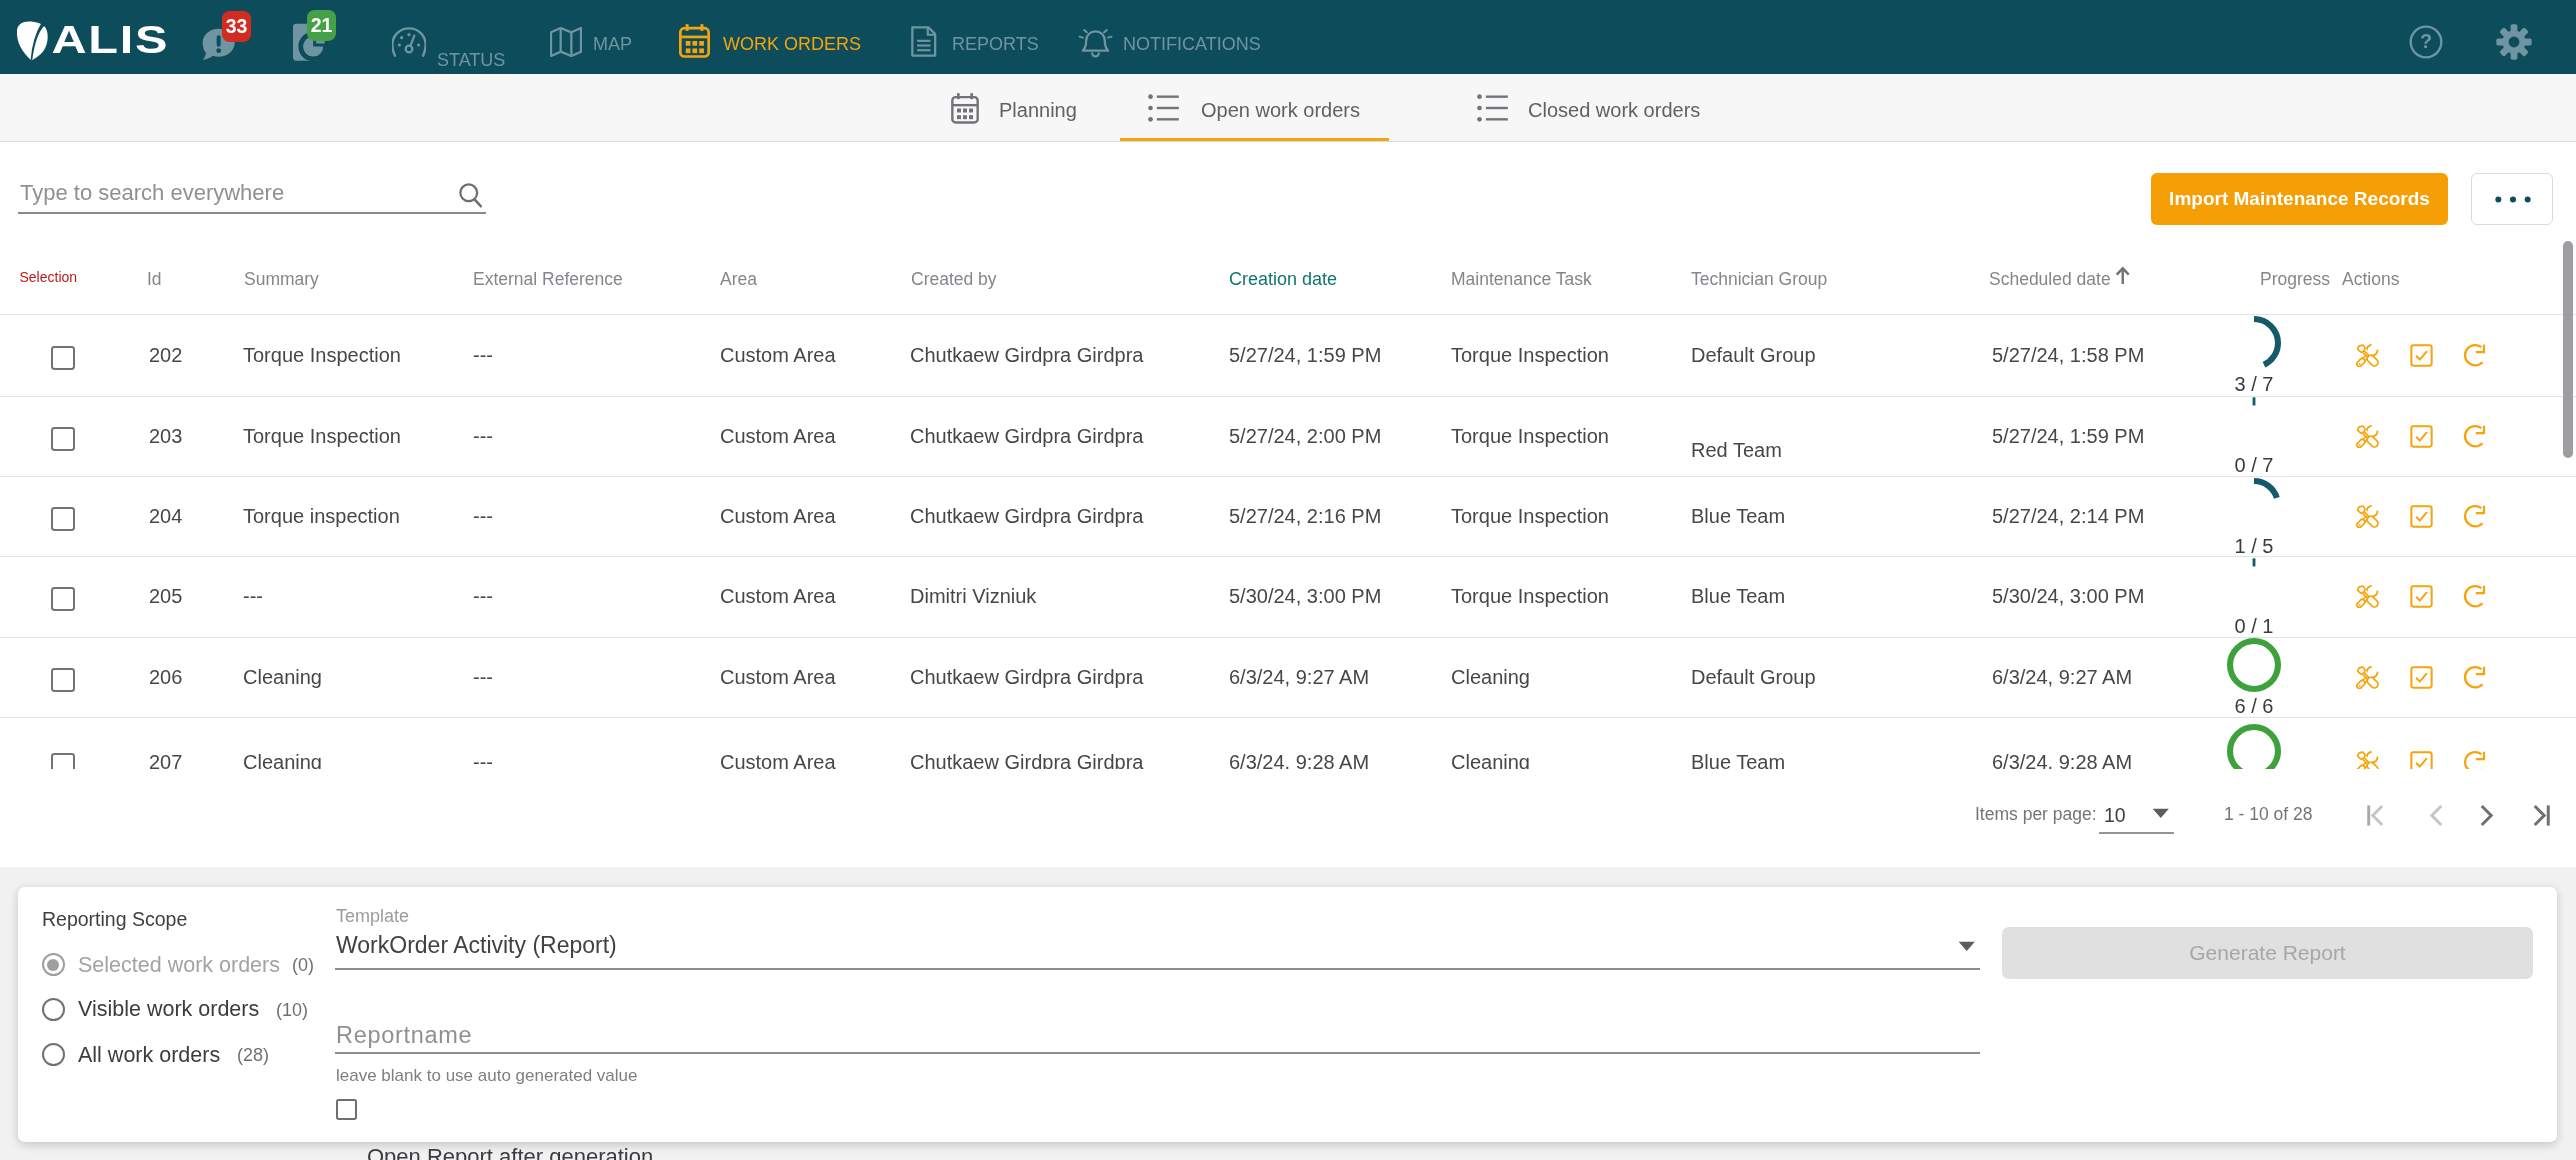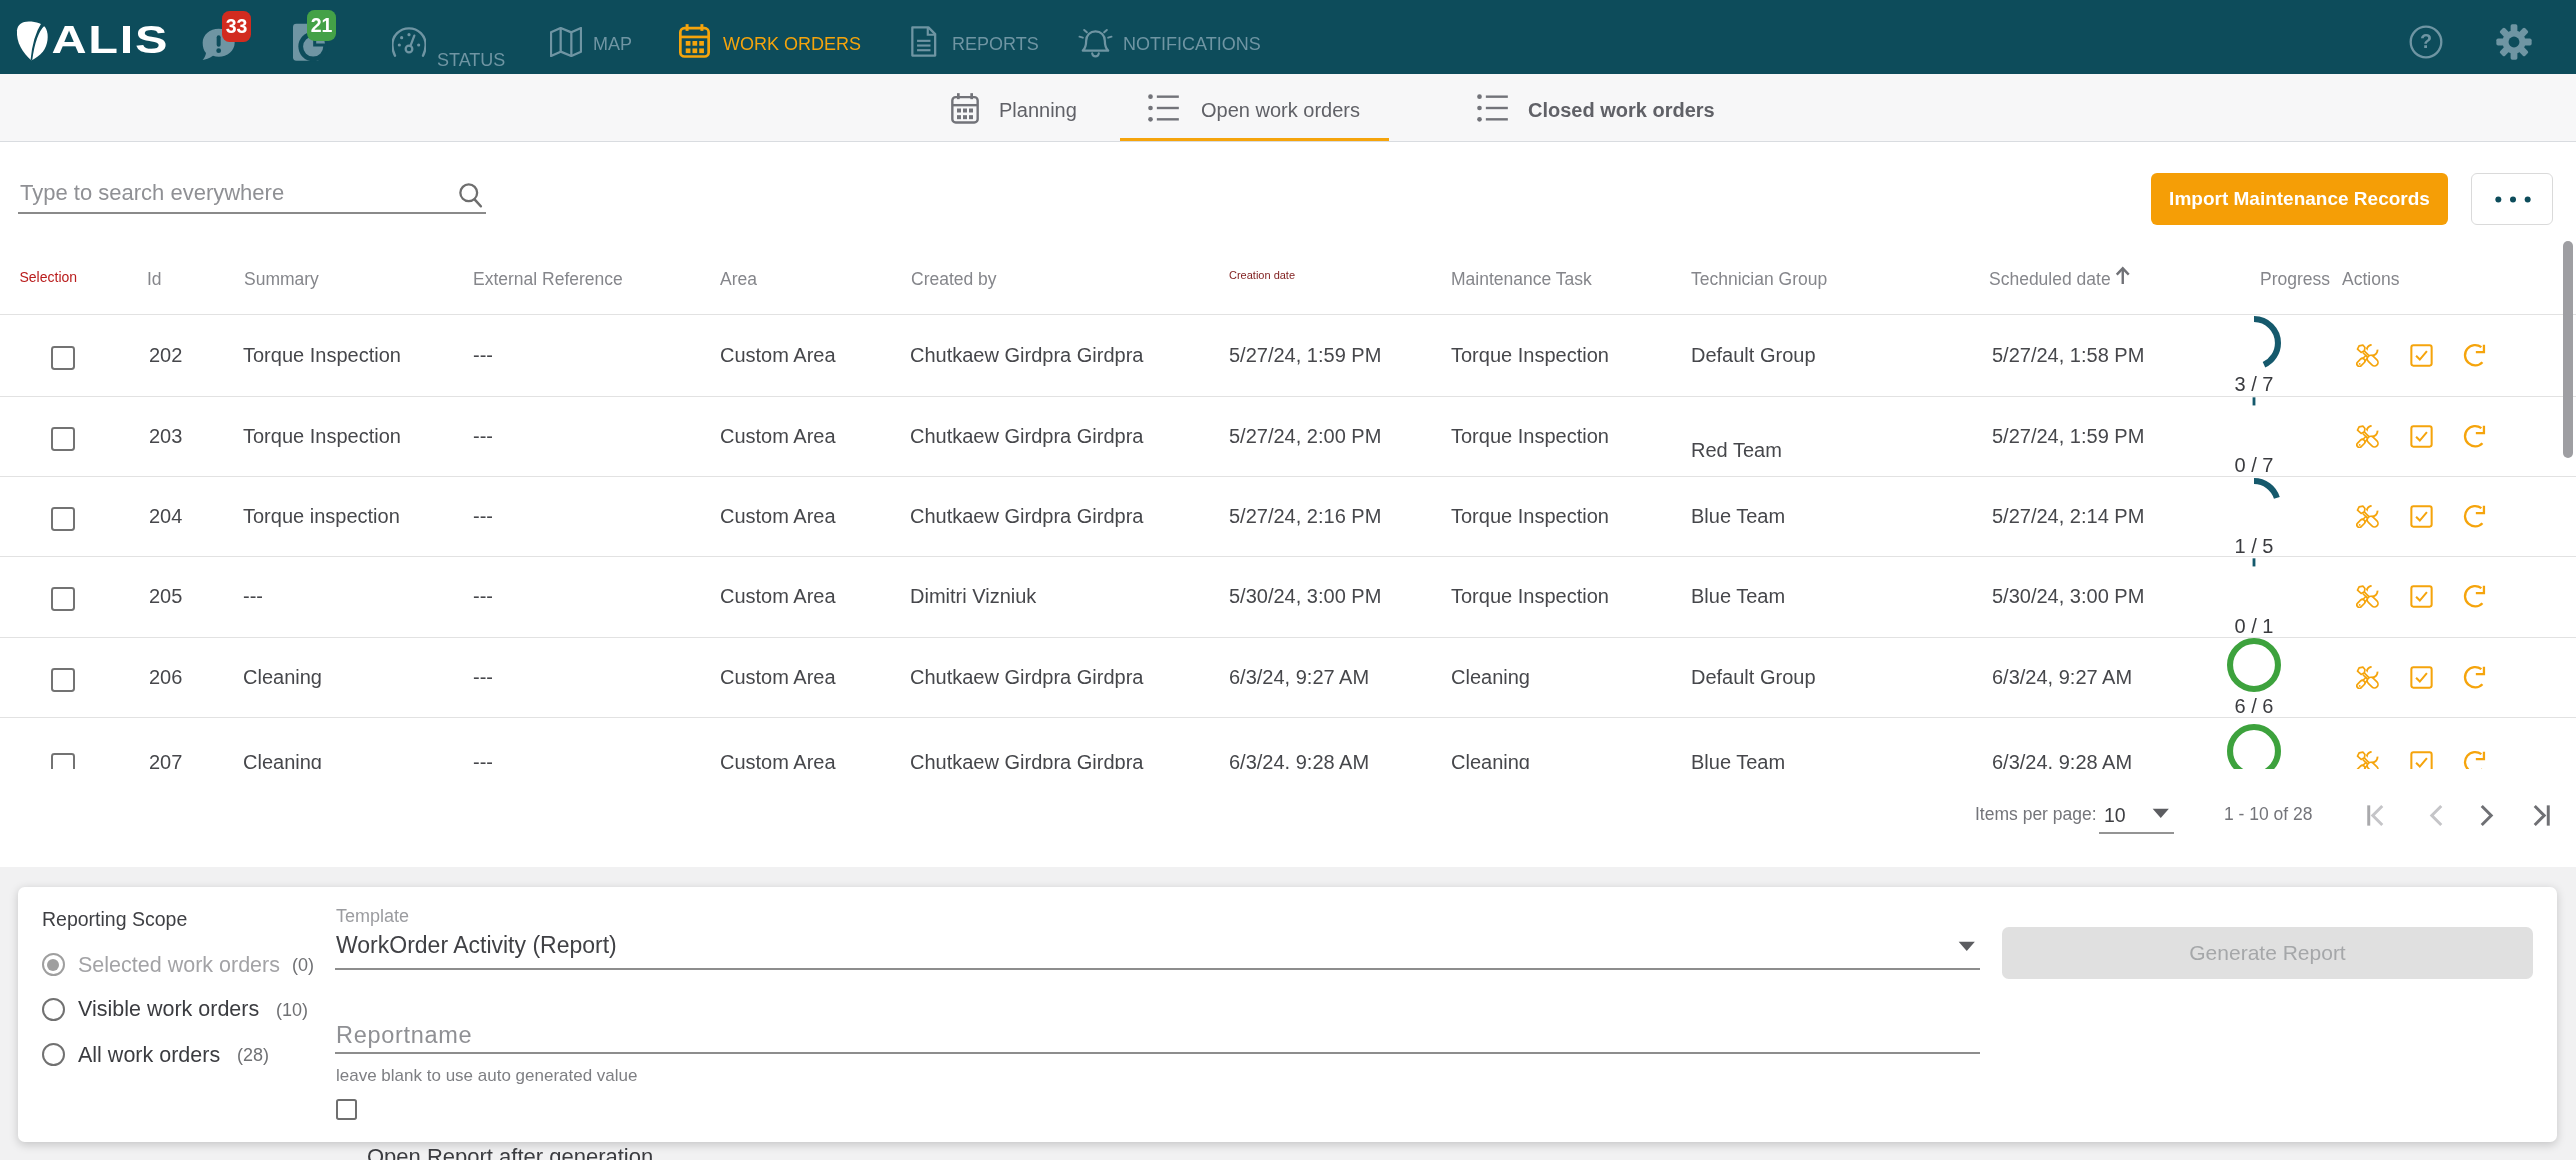--- a/index.html
+++ b/index.html
@@ -123,41 +123,41 @@
 </svg>
 <div class="ct" style="left:1201px;top:99px;font-size:20px;color:#606167;">Open work orders</div>
 <svg class="abs" style="left:1477px;top:94px;" width="31" height="28" viewBox="0 0 46 42">
 <circle cx="3.5" cy="4" r="3.5" fill="#727379"></circle>
 <circle cx="3.5" cy="21" r="3.5" fill="#727379"></circle>
 <circle cx="3.5" cy="38" r="3.5" fill="#727379"></circle>
 <line x1="13" y1="4" x2="46" y2="4" stroke="#727379" stroke-width="3.6"></line>
 <line x1="13" y1="21" x2="46" y2="21" stroke="#727379" stroke-width="3.6"></line>
 <line x1="13" y1="38" x2="46" y2="38" stroke="#727379" stroke-width="3.6"></line>
 </svg>
-<div class="ct" style="left:1528px;top:99px;font-size:20px;color:#606167;font-weight:bold;">Closed work orders</div>
+<div class="ct" style="left:1528px;top:99px;font-size:20px;color:#606167;">Closed work orders</div>
 <div class="ct" style="left:20px;top:180px;font-size:22px;color:#8f9094;">Type to search everywhere</div>
 <div class="abs" style="left:18px;top:212px;width:468px;height:2px;background:#8a8a8a;"></div>
 <svg class="abs" style="left:458px;top:182px;" width="25.5" height="27" viewBox="0 0 38 40">
 <circle cx="16" cy="16" r="12.5" fill="none" stroke="#6e6e6e" stroke-width="3.4"></circle>
 <line x1="25" y1="26" x2="34" y2="36" stroke="#6e6e6e" stroke-width="3.8" stroke-linecap="round"></line>
 </svg>
 <div class="ct vc" style="left:2151px;top:173px;width:297px;height:52px;background:#f59e06;border-radius:6px;color:#fff;font-size:19px;font-weight:bold;justify-content:center;">Import Maintenance Records</div>
 <div class="abs" style="left:2471px;top:173px;width:82px;height:52px;background:#fff;border:1.3px solid #dadada;border-radius:6px;"></div>
 <svg class="abs" style="left:2493px;top:194px;" width="40" height="10.8" viewBox="0 0 60 16">
 <circle cx="8" cy="8" r="4.5" fill="#0d4c5b"></circle>
       <circle cx="30" cy="8" r="4.5" fill="#0d4c5b"></circle>
       <circle cx="52" cy="8" r="4.5" fill="#0d4c5b"></circle>
 </svg>
 <div class="ct" style="left:19.5px;top:269px;font-size:14px;color:#b91c1c;">Selection</div>
 <div class="ct" style="left:147px;top:269px;font-size:17.5px;color:#85868b;">Id</div>
 <div class="ct" style="left:244px;top:269px;font-size:17.5px;color:#85868b;">Summary</div>
 <div class="ct" style="left:473px;top:269px;font-size:17.5px;color:#85868b;">External Reference</div>
 <div class="ct" style="left:720px;top:269px;font-size:17.5px;color:#85868b;">Area</div>
 <div class="ct" style="left:911px;top:269px;font-size:17.5px;color:#85868b;">Created by</div>
-<div class="ct" style="left:1229px;top:269px;font-size:11px;color:#7f1d1d;">Creation date</div>
+<div class="ct" style="left:1229px;top:269px;font-size:18px;color:#0f766e;">Creation date</div>
 <div class="ct" style="left:1451px;top:269px;font-size:17.5px;color:#85868b;">Maintenance Task</div>
 <div class="ct" style="left:1691px;top:269px;font-size:17.5px;color:#85868b;">Technician Group</div>
 <div class="ct" style="left:1989px;top:269px;font-size:17.5px;color:#85868b;">Scheduled date</div>
 <div class="ct" style="left:2260px;top:269px;font-size:17.5px;color:#85868b;">Progress</div>
 <div class="ct" style="left:2342px;top:269px;font-size:17.5px;color:#85868b;">Actions</div>
 <svg class="abs" style="left:2114px;top:266px;" width="17.5" height="20" viewBox="0 0 26 30">
 <line x1="13" y1="4" x2="13" y2="27" stroke="#707176" stroke-width="3.6"></line>
 <path d="M4,13 L13,3.5 L22,13" fill="none" stroke="#707176" stroke-width="3.6"></path>
 </svg>
 <div class="abs" style="left:0;top:314px;width:2576px;height:1.3px;background:#e2e2e2;"></div>

